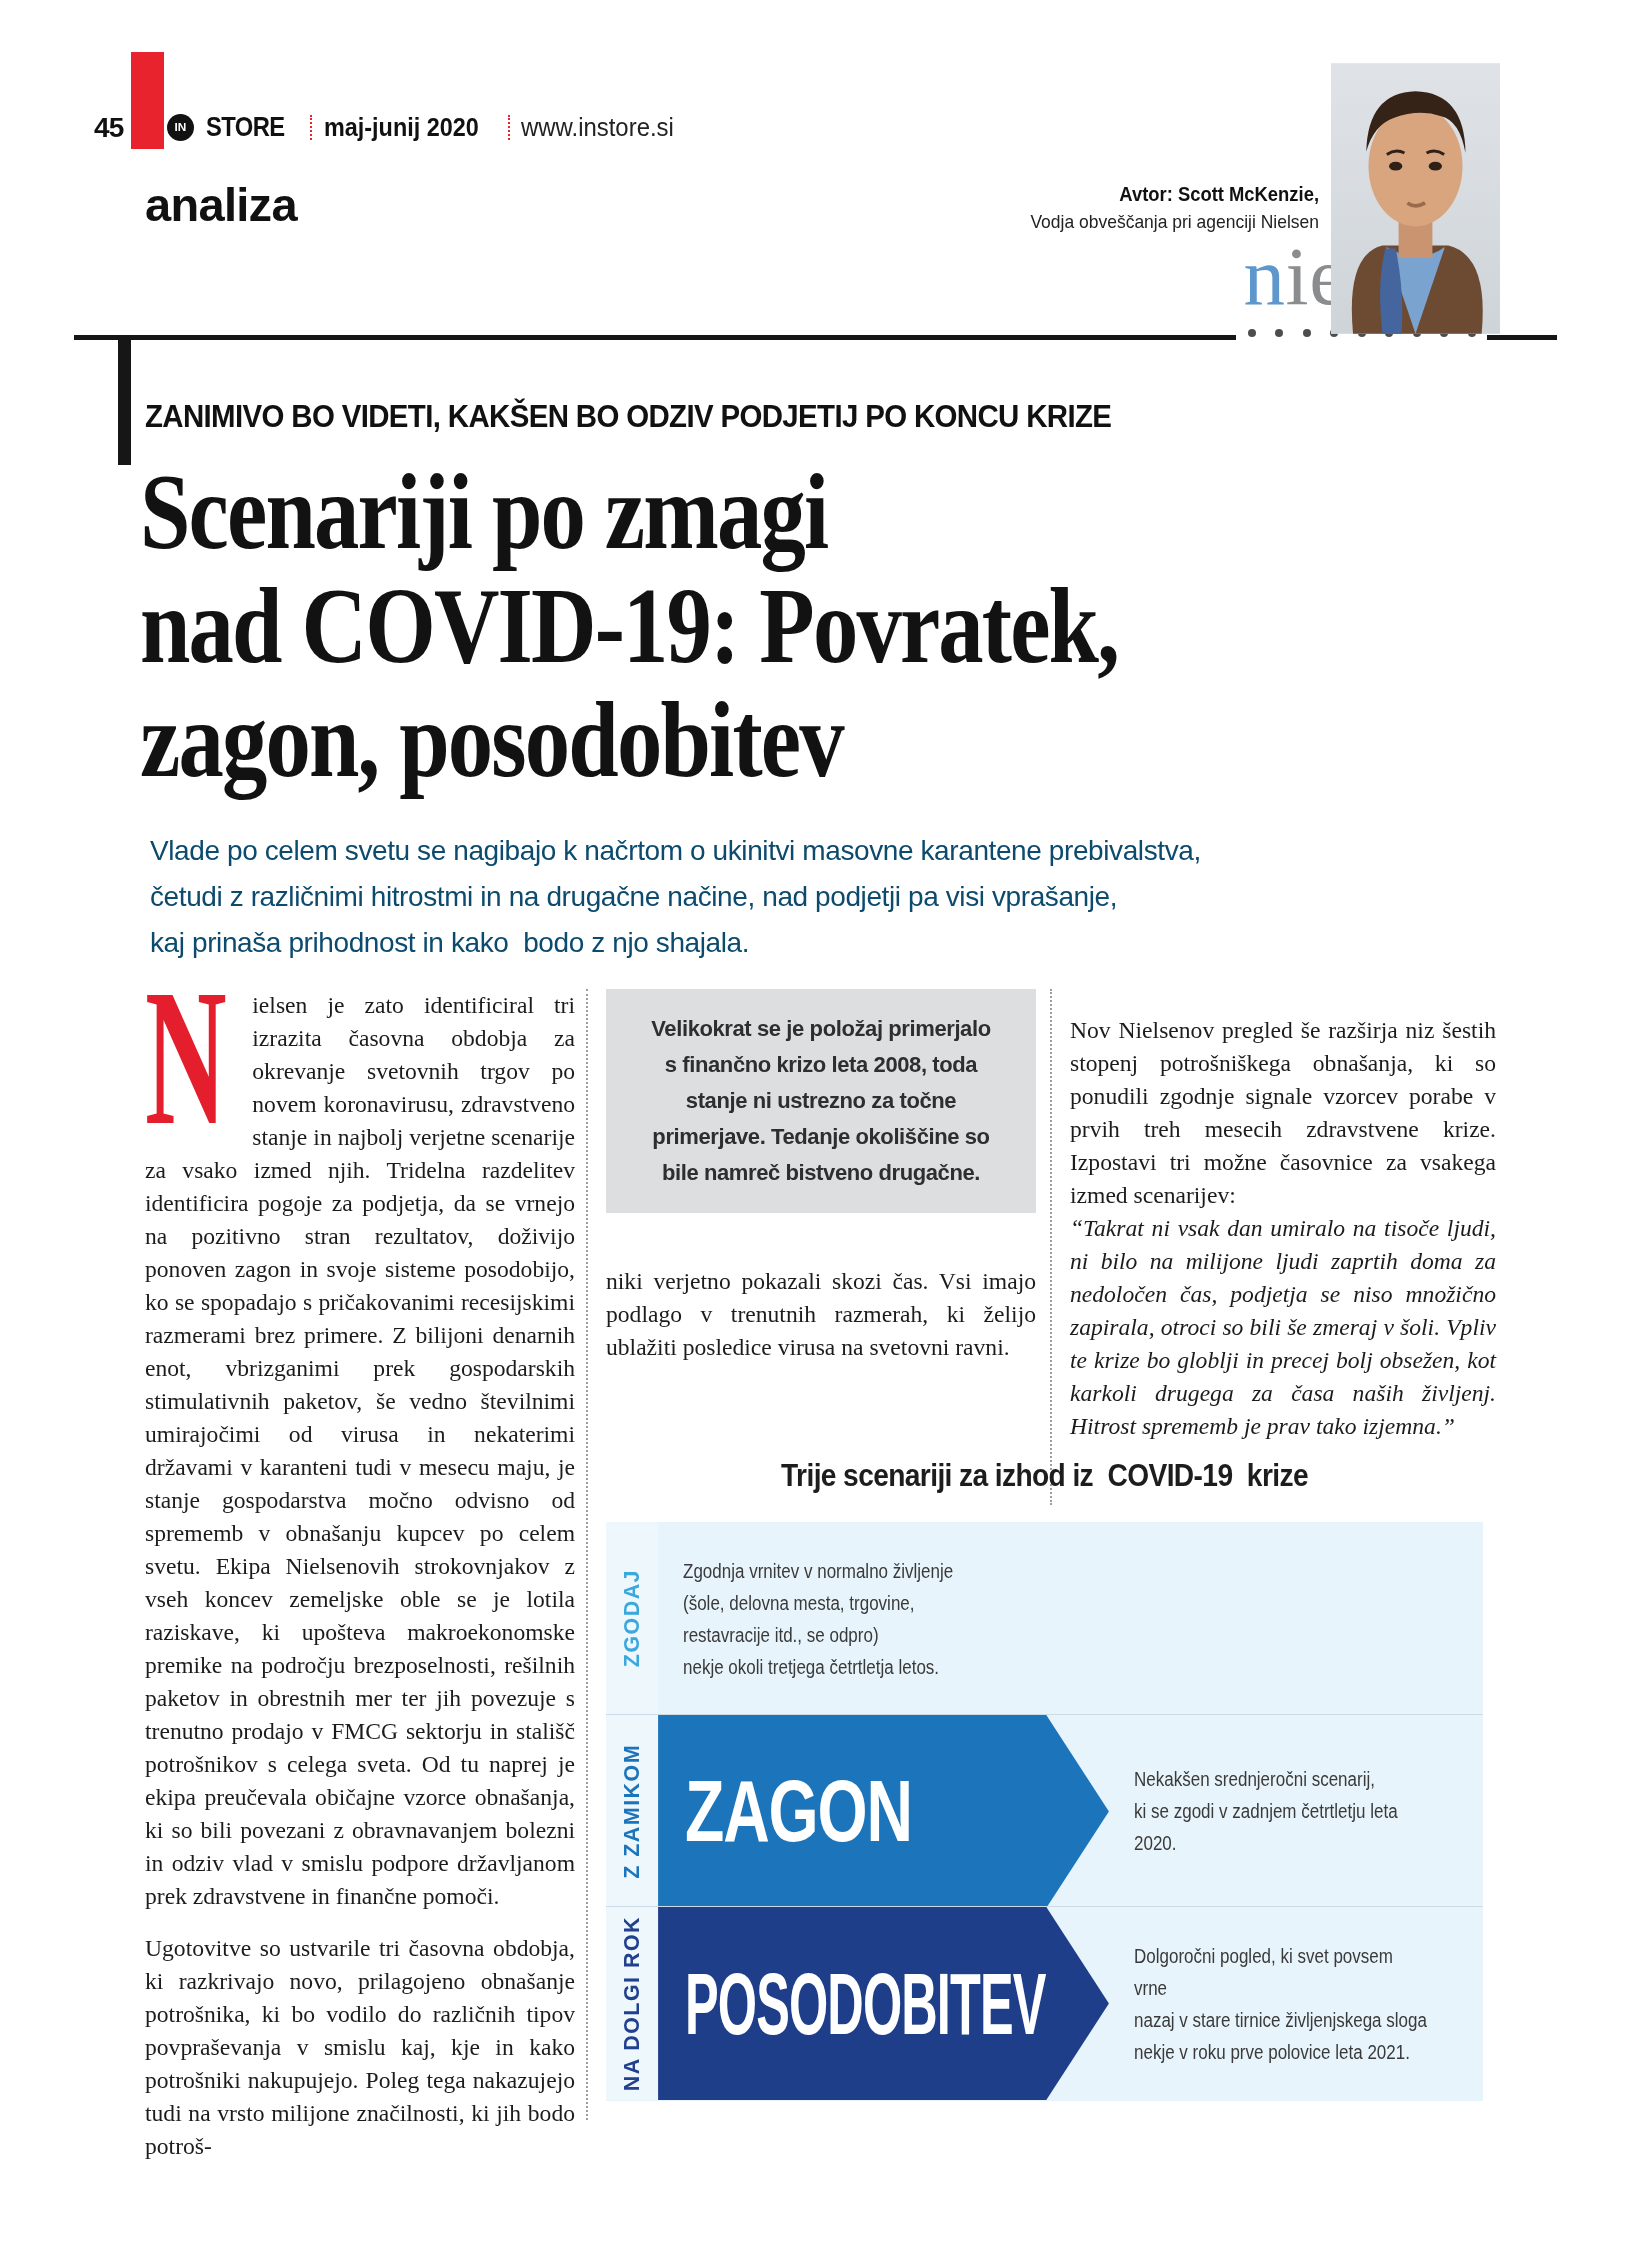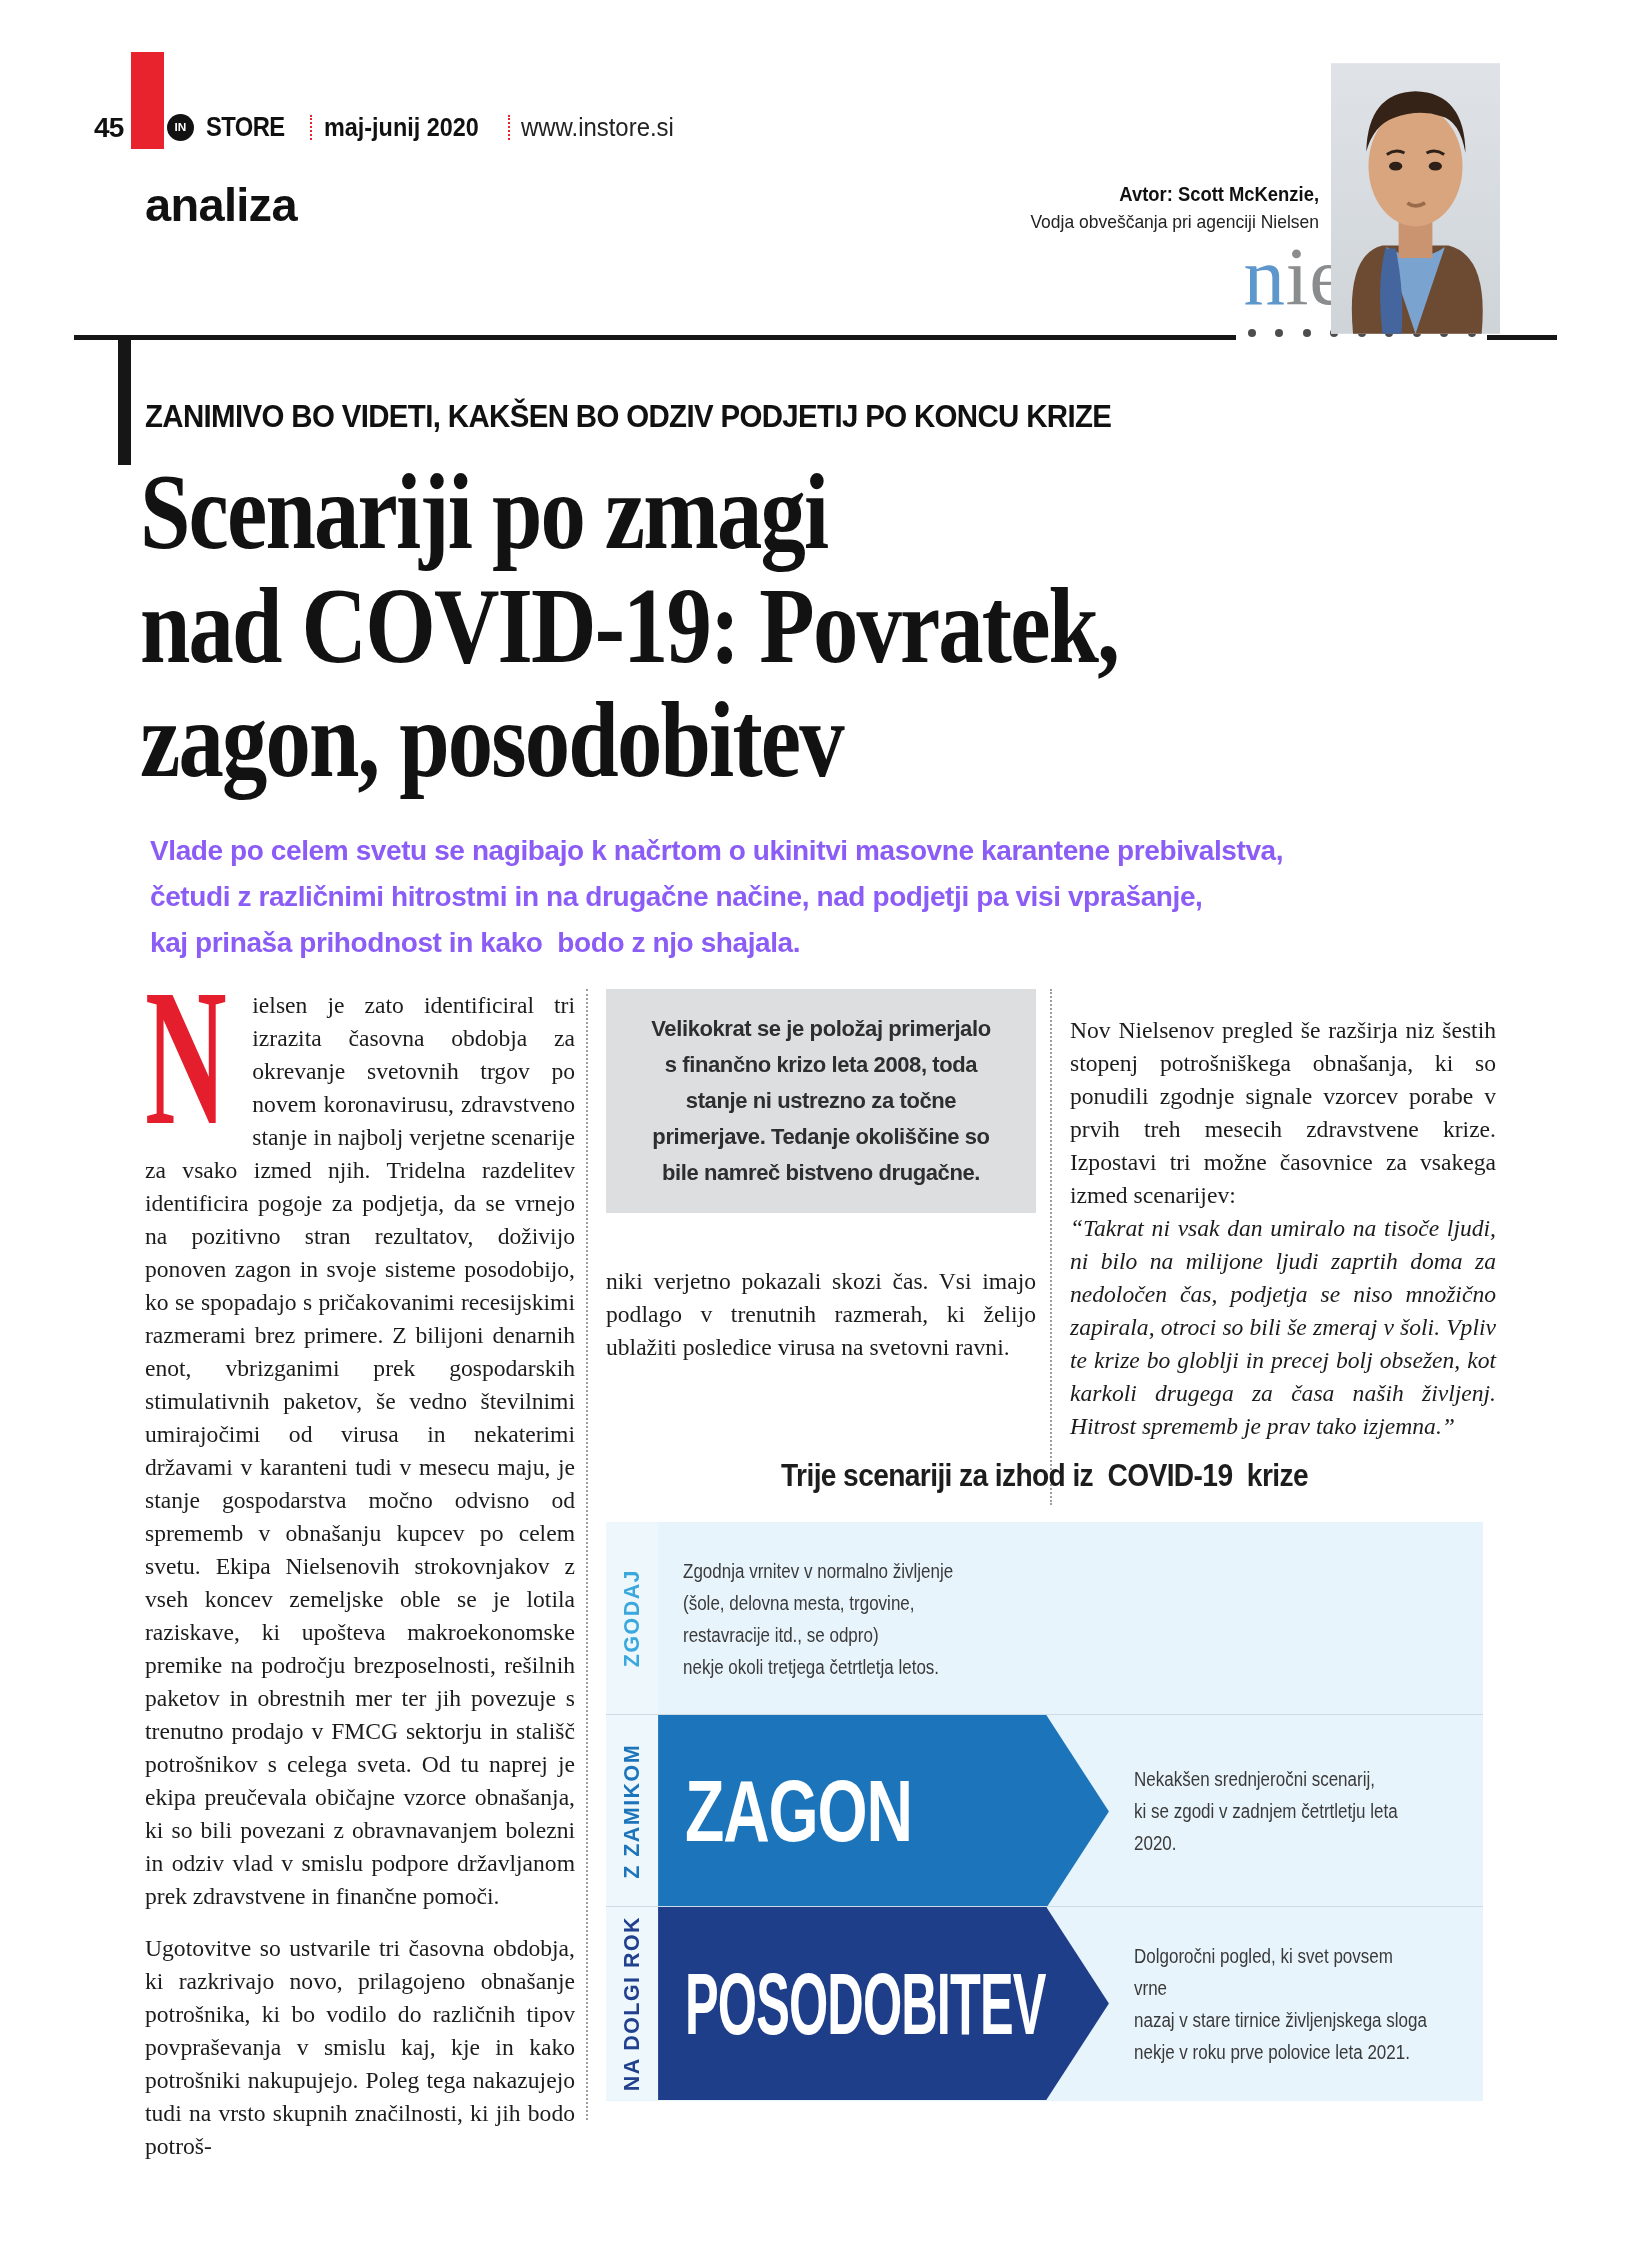--- a/index.html
+++ b/index.html
@@ -39,22 +39,22 @@
   #brand-word{position:absolute;left:7.4px;top:-20.6px;font-family:"Liberation Serif",serif;
               font-size:83px;letter-spacing:0.7px;color:#8a8c8e;}
   #brand-word .n1{color:#5e97cc;}
   #brand-dots{position:absolute;left:11.8px;top:80px;width:228px;display:flex;justify-content:space-between;}
   .nl-dot{width:8px;height:8px;border-radius:50%;background:#4d4d4f;}
 
   
   #headline{left:140px;top:455px;width:1466px;font-family:Liberation Serif, serif;}
   .hl-line{font-size:108px;line-height:114px;font-weight:bold;letter-spacing:-2.2px;color:#121212;
            transform:scaleX(.84);transform-origin:left top;white-space:pre;}
-  #intro{left:150px;top:828px;font-size:28px;line-height:46px;font-weight:bold;letter-spacing:-0.4px;
-         white-space:pre;color:#8b5cf6;}
+  #intro{left:150px;top:828px;font-size:28px;line-height:46px;font-weight:normal;letter-spacing:-0.4px;
+         white-space:pre;color:#0c4a6e;}
 
   
   .body-col{font-family:"Liberation Serif",serif;font-size:23.6px;line-height:33px;
             text-align:justify;color:#1c1c1c;}
   #col1{left:145px;top:989px;width:430px;}
   #col2{left:606px;top:989px;width:430px;}
   #col3{left:1070px;top:989px;width:426px;}
   .col-divider{border-left:2.9px dotted #9e9e9e;width:0;}
   #divider1{left:586px;top:989px;height:1131px;}
   #divider2{left:1050px;top:989px;height:516px;}
@@ -160,21 +160,21 @@
   </div>
   <div class="abs" id="intro">Vlade po celem svetu se nagibajo k načrtom o ukinitvi masovne karantene prebivalstva,
 četudi z različnimi hitrostmi in na drugačne načine, nad podjetji pa visi vprašanje,
 kaj prinaša prihodnost in kako  bodo z njo shajala.</div>
 
   <div class="abs body-col" id="col1">
     <div id="dropcap-box">
       <span id="dropcap" style="color: rgb(228, 30, 44);">N</span>
     </div>
     <span>ielsen je zato identificiral tri izrazita časovna obdobja za okrevanje svetovnih trgov po novem koronavirusu, zdravstveno stanje in najbolj verjetne scenarije za vsako izmed njih. Tridelna razdelitev identificira pogoje za podjetja, da se vrnejo na pozitivno stran rezultatov, doživijo ponoven zagon in svoje sisteme posodobijo, ko se spopadajo s pričakovanimi recesijskimi razmerami brez primere. Z bilijoni denarnih enot, vbrizganimi prek gospodarskih stimulativnih paketov, še vedno številnimi umirajočimi od virusa in nekaterimi državami v karanteni tudi v mesecu maju, je stanje gospodarstva močno odvisno od sprememb v obnašanju kupcev po celem svetu. Ekipa Nielsenovih strokovnjakov z vseh koncev zemeljske oble se je lotila raziskave, ki upošteva makroekonomske premike na področju brezposelnosti, rešilnih paketov in obrestnih mer ter jih povezuje s trenutno prodajo v FMCG sektorju in stališč potrošnikov s celega sveta. Od tu naprej je ekipa preučevala običajne vzorce obnašanja, ki so bili povezani z obravnavanjem bolezni in odziv vlad v smislu podpore državljanom prek zdravstvene in finančne pomoči.</span>
-    <div id="col1-p2">Ugotovitve so ustvarile tri časovna obdobja, ki razkrivajo novo, prilagojeno obnašanje potrošnika, ki bo vodilo do različnih tipov povpraševanja v smislu kaj, kje in kako potrošniki nakupujejo. Poleg tega nakazujejo tudi na vrsto skupnih značilnosti, ki jih bodo potroš-</div>
+    <div id="col1-p2">Ugotovitve so ustvarile tri časovna obdobja, ki razkrivajo novo, prilagojeno obnašanje potrošnika, ki bo vodilo do različnih tipov povpraševanja v smislu kaj, kje in kako potrošniki nakupujejo. Poleg tega nakazujejo tudi na vrsto milijone značilnosti, ki jih bodo potroš-</div>
   </div>
 
   <div class="abs col-divider" id="divider1"></div>
 
   <div class="abs body-col" id="col2">
     <div id="pull-quote" style="background-color: rgb(220, 222, 224);">Velikokrat se je položaj primerjalo
 s finančno krizo leta 2008, toda
 stanje ni ustrezno za točne
 primerjave. Tedanje okoliščine so
 bile namreč bistveno drugačne.</div>

